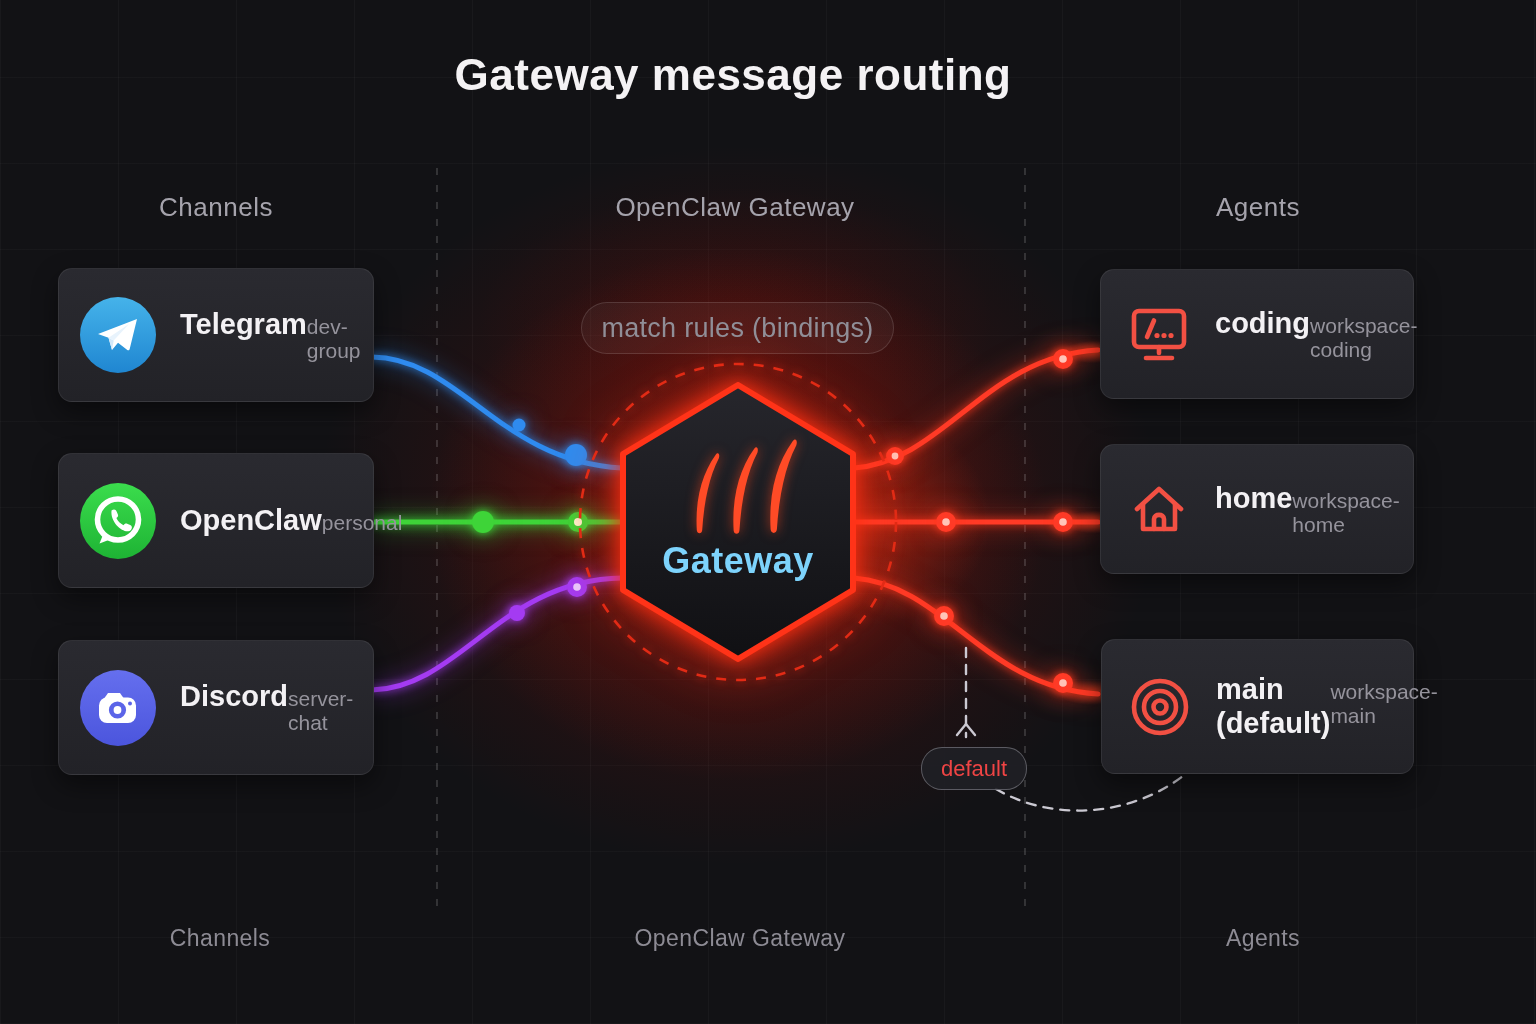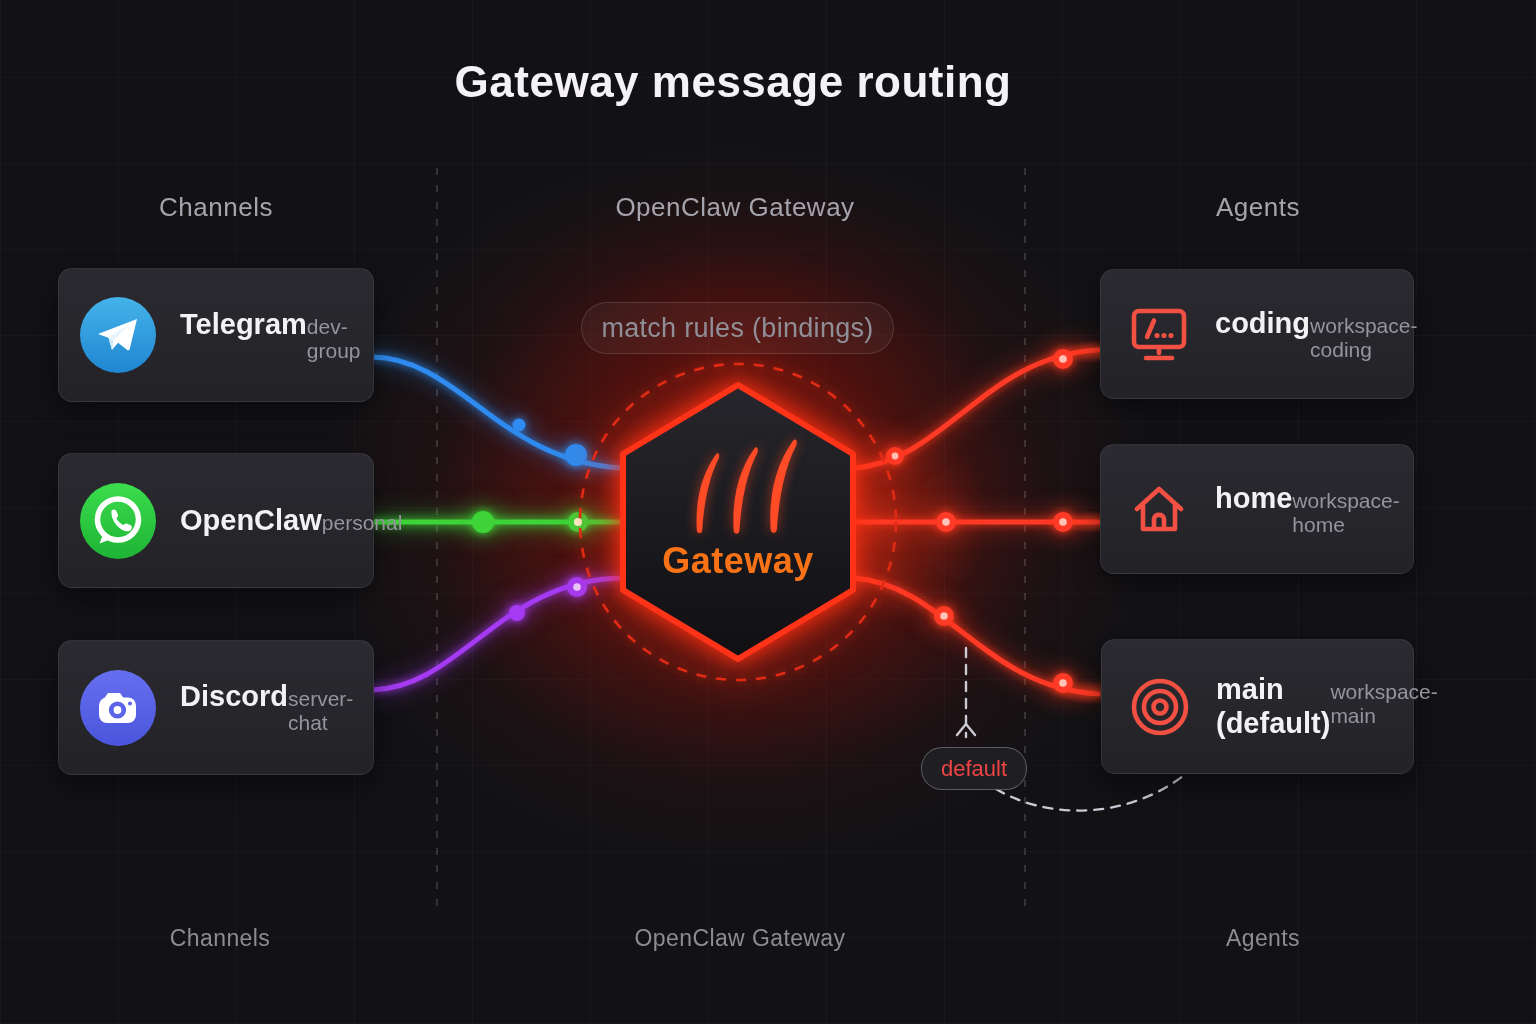--- a/index.html
+++ b/index.html
@@ -27,21 +27,21 @@
       radial-gradient(170px 150px at 872px 520px, rgba(255,55,22,.40), transparent 70%),
       radial-gradient(430px 370px at 738px 515px, rgba(210,24,6,.42), transparent 72%),
       radial-gradient(560px 480px at 738px 505px, rgba(150,12,4,.34), transparent 75%),
       radial-gradient(330px 170px at 736px 320px, rgba(130,14,6,.22), transparent 78%);
   }
   .layer{position:absolute;inset:0;}
   .wires{z-index:2;}
   .hexlayer{z-index:4;}
   .title{
     position:absolute;top:50px;left:0;width:1466px;text-align:center;z-index:5;
-    font-size:44px;font-weight:700;color:#f4f2f4;letter-spacing:.5px;margin-top:7px;
+    font-size:44px;font-weight:700;color:#f4f2f4;letter-spacing:.5px;
   }
   .colhead{
     position:absolute;top:192px;transform:translateX(-50%);z-index:5;
     font-size:26px;color:#a5a3ac;letter-spacing:.5px;
   }
   .colfoot{
     position:absolute;top:925px;transform:translateX(-50%);z-index:5;
     font-size:23px;color:#8d8b94;letter-spacing:.4px;
   }
   .card{
@@ -67,21 +67,21 @@
   }
   .pill-default{
     position:absolute;left:921px;top:747px;width:104px;height:41px;z-index:5;
     border-radius:21px;background:rgba(32,32,37,.92);
     border:1.5px solid rgba(205,205,214,.35);
     display:flex;align-items:center;justify-content:center;
     font-size:22px;color:#ef4444;
   }
   .hexlabel{
     position:absolute;left:638px;top:540px;width:200px;text-align:center;z-index:5;
-    font-size:36px;font-weight:700;color:#f97316;letter-spacing:.5px;
+    font-size:36px;font-weight:700;color:#7dd3fc;letter-spacing:.5px;
   }
   
   .w-blue  {filter:drop-shadow(0 0 4px rgba(47,139,239,.9)) drop-shadow(0 0 11px rgba(47,139,239,.55));}
   .w-green {filter:drop-shadow(0 0 4px rgba(62,212,56,.95)) drop-shadow(0 0 12px rgba(62,212,56,.6));}
   .w-purple{filter:drop-shadow(0 0 4px rgba(164,59,242,.9)) drop-shadow(0 0 11px rgba(164,59,242,.55));}
   .w-red   {filter:drop-shadow(0 0 4px rgba(255,55,28,.95)) drop-shadow(0 0 12px rgba(255,55,28,.6));}
   .hexglow {filter:drop-shadow(0 0 10px rgba(255,48,18,.95)) drop-shadow(0 0 26px rgba(255,48,18,.65));}
   .clawglow{filter:drop-shadow(0 0 6px rgba(255,70,30,.6));}
   .circleglow{filter:drop-shadow(0 0 4px rgba(230,40,16,.7));}
 </style>

